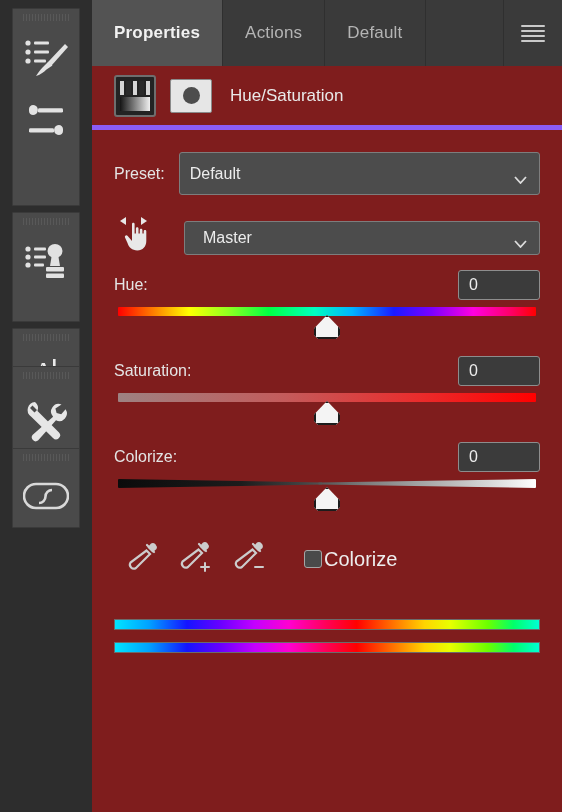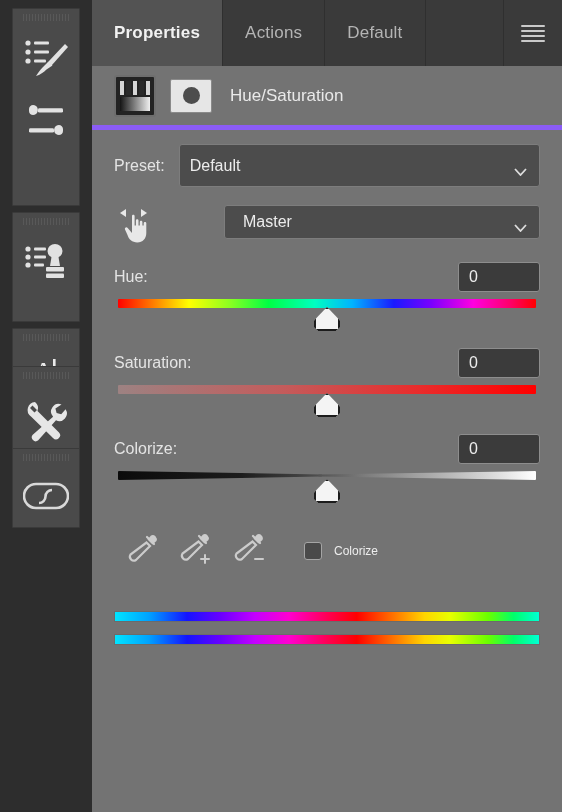--- a/index.html
+++ b/index.html
@@ -62,21 +62,21 @@
     display: flex;
     align-items: center;
     justify-content: center;
   }
   .rail-btn svg { display: block; }
 
   
   #panel {
     flex: 1 1 auto;
     height: 812px;
-    background: #737373;
+    background: #7f1d1d;
     position: relative;
     display: flex;
     flex-direction: column;
   }
 
   
   #tabstrip {
     height: 66px;
     background: #3a3a3a;
     display: flex;
@@ -176,21 +176,21 @@
   
   #panel-body {
     flex: 1 1 auto;
     position: relative;
     padding: 0 22px;
   }
 
   .row-preset {
     display: flex;
     align-items: center;
-    margin-top: 14px;
+    margin-top: 22px;
     justify-content: flex-end;
   }
   .lbl {
     color: #e4e4e4;
     font-size: 16px;
     white-space: nowrap;
   }
   .combo {
     flex: 1 1 auto;
     height: 43px;
@@ -207,23 +207,22 @@
   }
   .combo .chev {
     position: absolute;
     right: 12px;
     width: 13px; height: 8px;
   }
   #preset-combo { margin-left: 14px; }
 
   .row-range {
     display: flex;
-    align-items: flex-start;
+    align-items: flex-end;
     margin-top: 18px;
-    gap: 40px;
   }
   #hand-icon {
     width: 48px;
     display: flex;
     justify-content: center;
     flex: 0 0 48px;
   }
   #range-combo {
     margin-left: 22px;
     height: 34px;
@@ -317,23 +316,23 @@
     margin-left: 28px;
   }
   #colorize-box {
     width: 18px; height: 18px;
     background: #4a4a4a;
     border: 1px solid #a5a5a5;
     border-radius: 3px;
     box-sizing: border-box;
   }
   #colorize-label {
-    margin-left: 12px;
+    margin-left: 2px;
     color: #ededed;
-    font-size: 12px;
+    font-size: 20px;
   }
 
   
   #hue-bars { margin-top: 40px; }
   .hue-bar {
     height: 11px;
     border: 1px solid #6b6b6b;
     box-sizing: border-box;
     background: linear-gradient(to right,
       #00e5ff 0%, #00a2ff 8%, #1414ff 17%,

